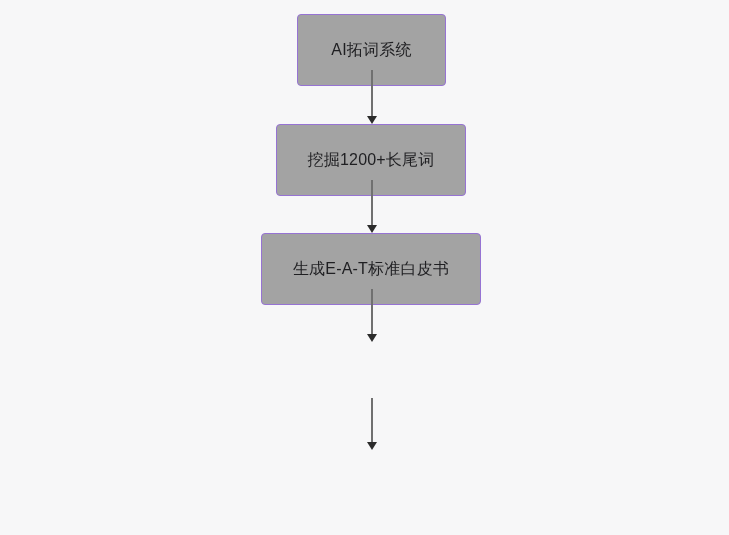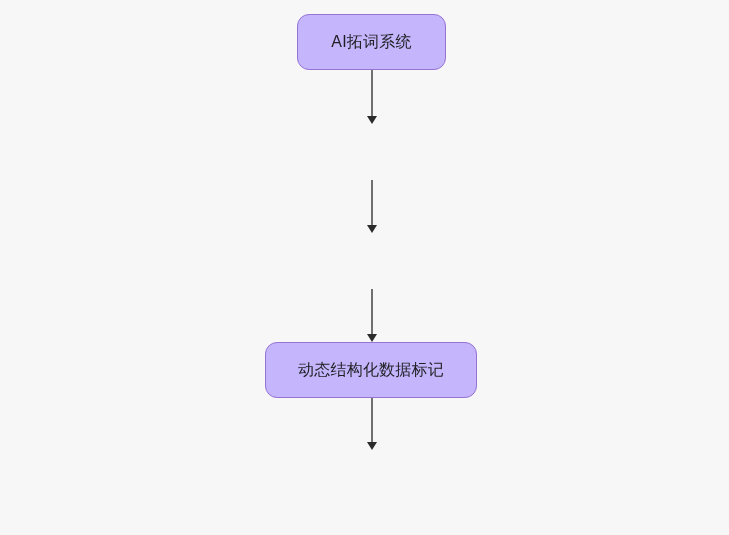--- a/index.html
+++ b/index.html
@@ -34,24 +34,24 @@
     border-left: 5px solid transparent;
     border-right: 5px solid transparent;
     border-top: 8px solid #2b2b2b;
     left: 366.5px;
   }
 
   
   .node {
     position: absolute;
     box-sizing: border-box;
-    height: 56px;
-    background: #c4b5fd;
+    height: 72px;
+    background: #a3a3a3;
     border: 1.5px solid #9673d3;
-    border-radius: 12px;
+    border-radius: 4px;
     display: flex;
     align-items: center;
     justify-content: center;
   }
   .node-label {
     font-size: 16px;
     line-height: 1;
     color: #1f1f22;
     white-space: nowrap;
     letter-spacing: 0.2px;
@@ -78,29 +78,32 @@
 
 <div id="flowchart-canvas">
 
   <div class="node" id="node-1">
     <span class="node-label">AI拓词系统</span>
   </div>
 
   <div class="connector" id="connector-1"></div>
   <div class="arrowhead" id="arrowhead-1"></div>
 
+  <div class="node" id="node-2">
+    <span class="node-label">挖掘1200+长尾词</span>
+  </div>
 
   <div class="connector" id="connector-2"></div>
   <div class="arrowhead" id="arrowhead-2"></div>
 
+  <div class="node" id="node-3">
+    <span class="node-label">生成E-A-T标准白皮书</span>
+  </div>
 
   <div class="connector" id="connector-3"></div>
   <div class="arrowhead" id="arrowhead-3"></div>
 
-  <div class="node" id="node-4">
-    <span class="node-label">动态结构化数据标记</span>
-  </div>
 
   <div class="connector" id="connector-4"></div>
   <div class="arrowhead" id="arrowhead-4"></div>
 
 
 </div>
 
 </body></html>

